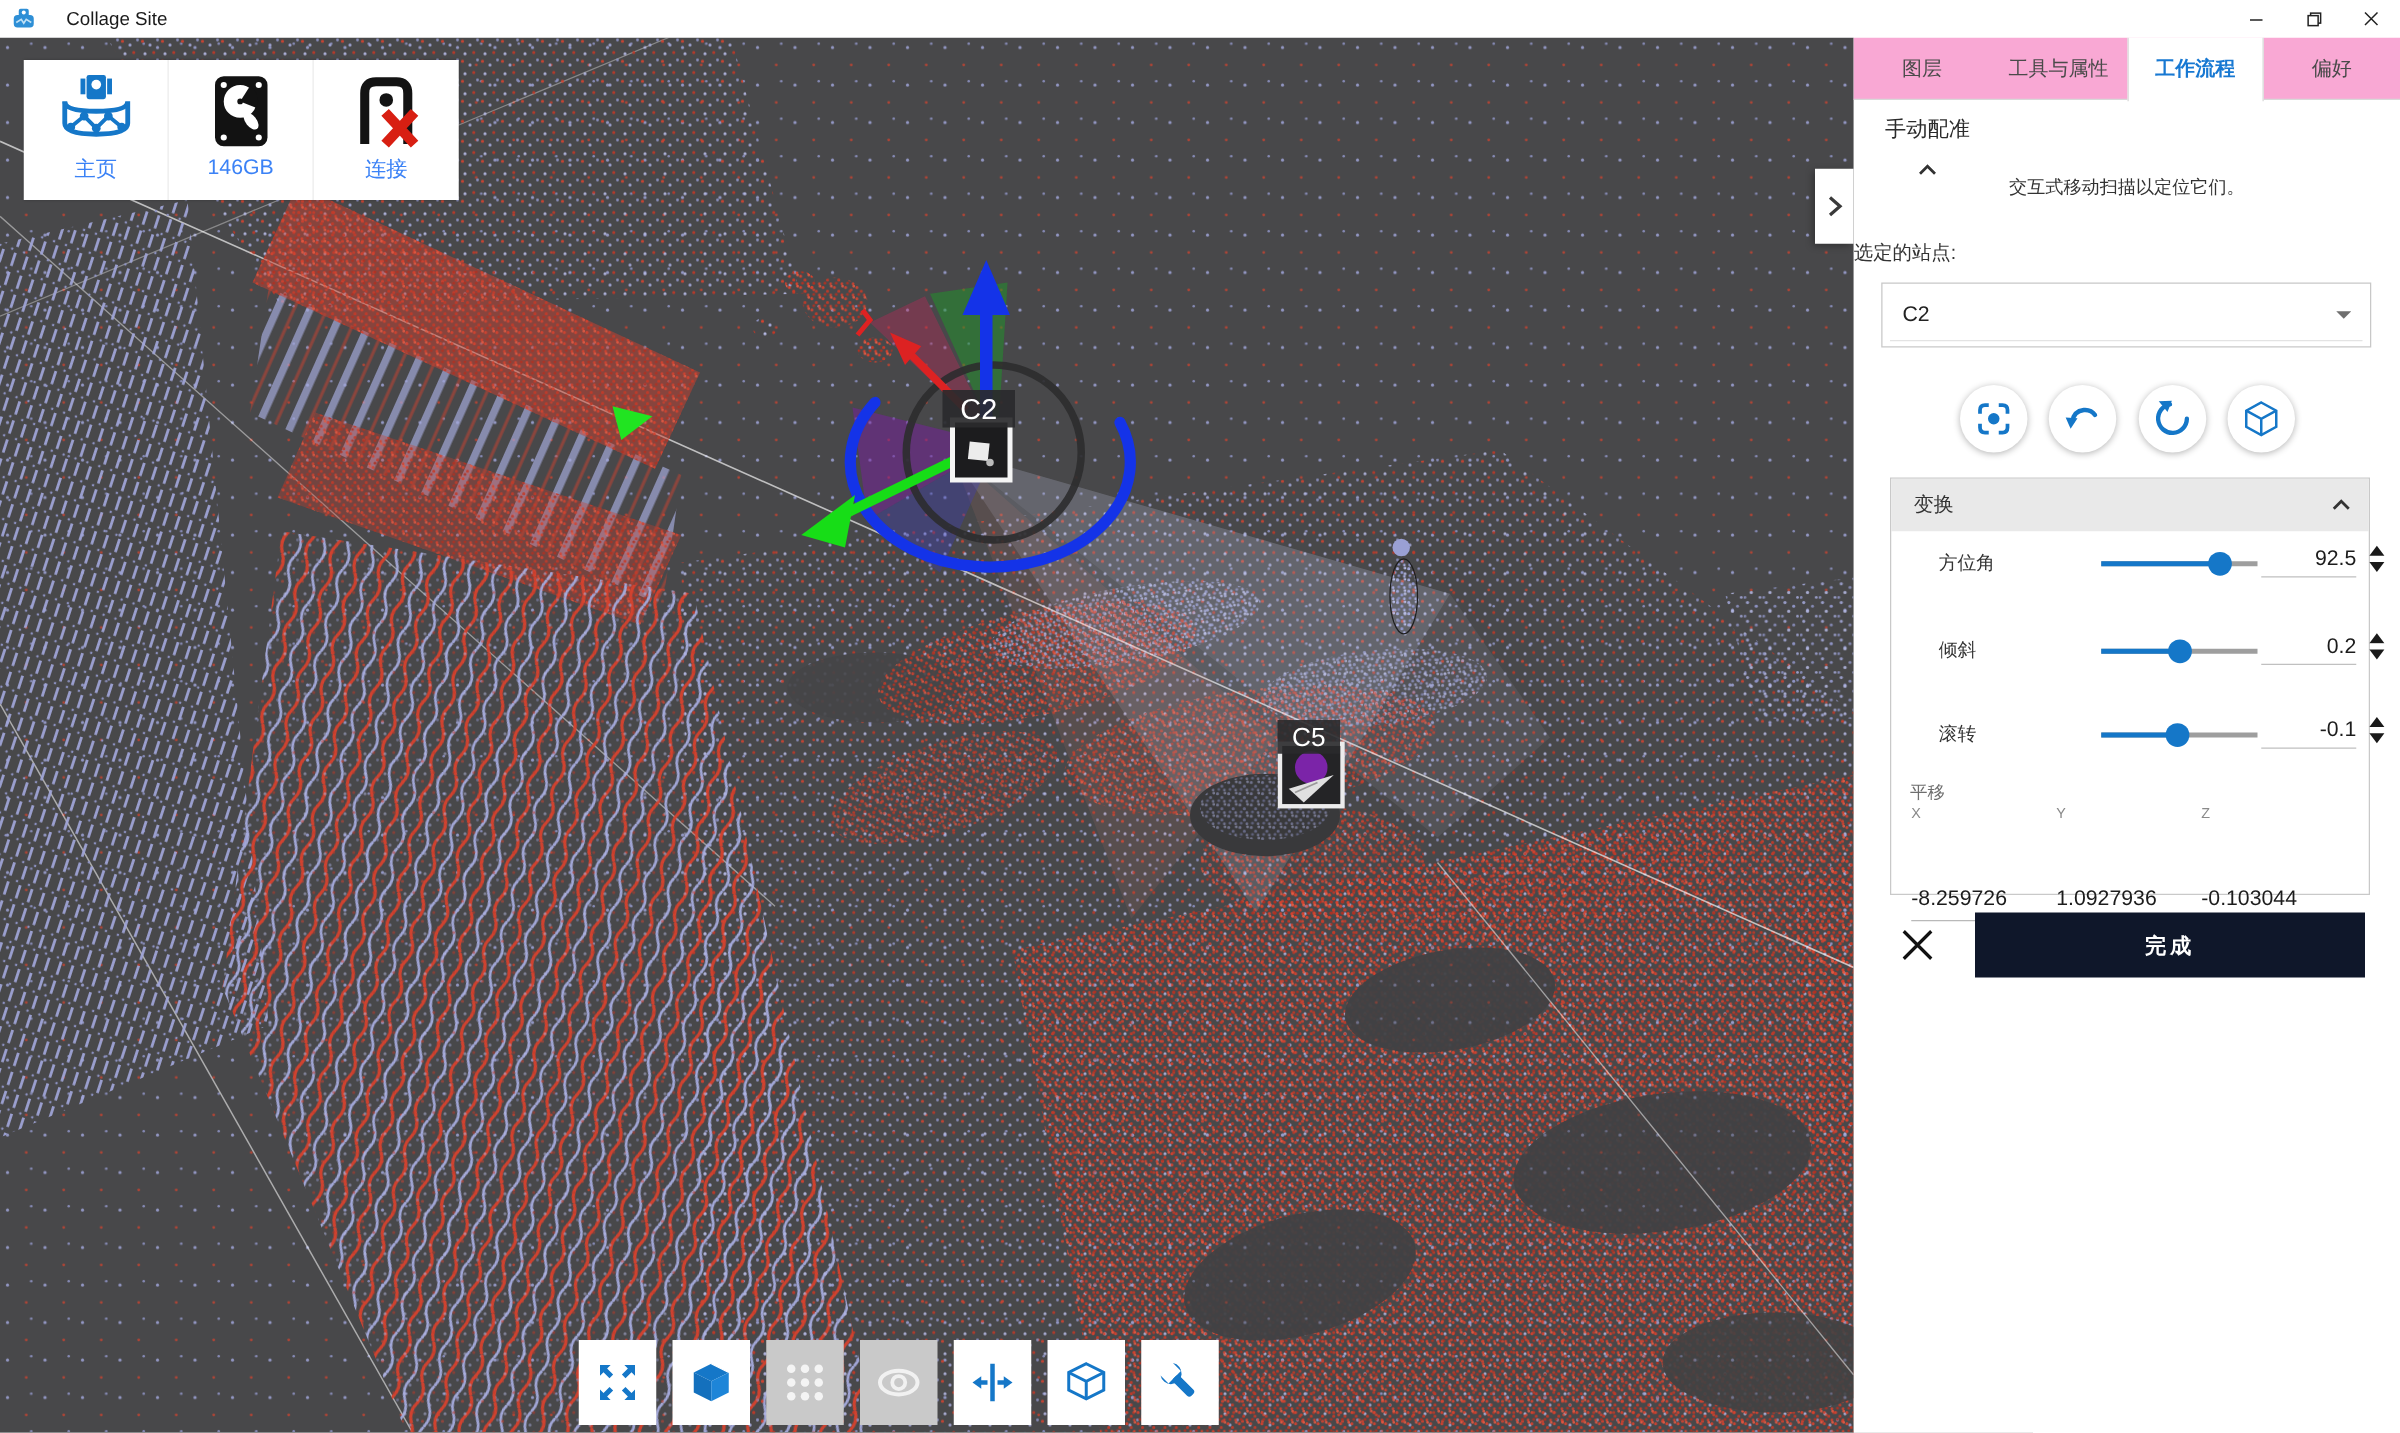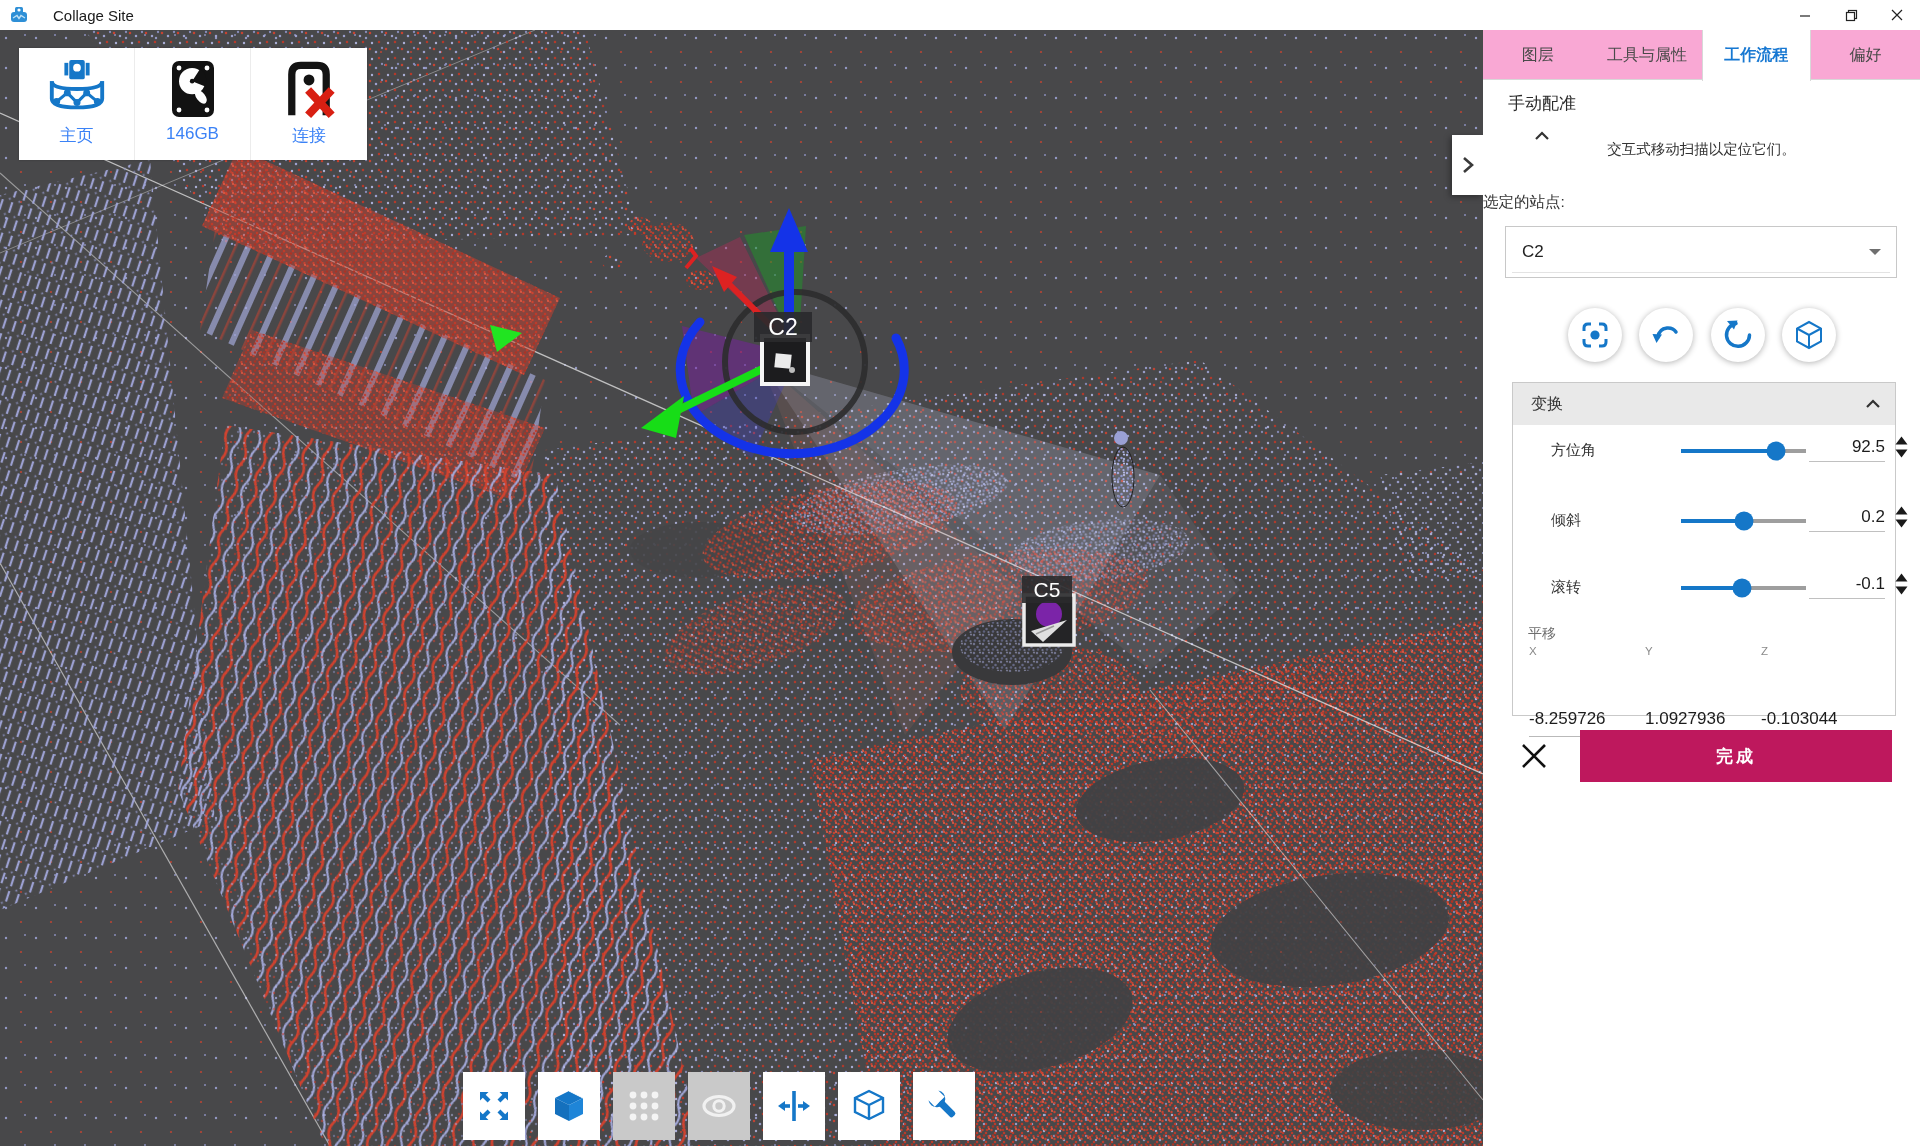--- a/index.html
+++ b/index.html
@@ -77,21 +77,21 @@
   .srow .spin { position:absolute; left:344px; top:5px; display:flex; flex-direction:column; gap:4px; cursor:default; }
 
   .trans-label { position:absolute; left:15px; top:242px; font-size:14px; color:#6e6e6e; }
   .axis { position:absolute; top:262px; font-size:11.5px; color:#8a8a8a; }
   .tval { position:absolute; top:278px; width:106px; font-size:17px; color:#1c1c1c;
     border-bottom:1px solid #b9b9b9; padding-bottom:7px; white-space:nowrap; overflow:hidden;margin-top:48px; }
 
   .done-row { position:absolute; left:35px; top:700px; width:374px; height:52px;
     display:flex; align-items:center; }
   .x-btn { width:32px; height:32px; display:flex; align-items:center; justify-content:center; cursor:default; }
-  .done-btn { margin-left:30px; flex:1; height:52px; background:#be185d; color:#fff;
+  .done-btn { margin-left:30px; flex:1; height:52px; background:#0f172a; color:#fff;
     font-size:17px; font-weight:bold; letter-spacing:3px; display:flex; align-items:center;
     justify-content:center; border:none; cursor:default; }
 </style>
 </head>
 <body>
 
 <div class="titlebar">
   <span class="app-icon">
     <svg width="20" height="20" viewBox="0 0 20 20">
       <rect x="2" y="7" width="16" height="10" rx="3" fill="#2e8fd6"></rect>

